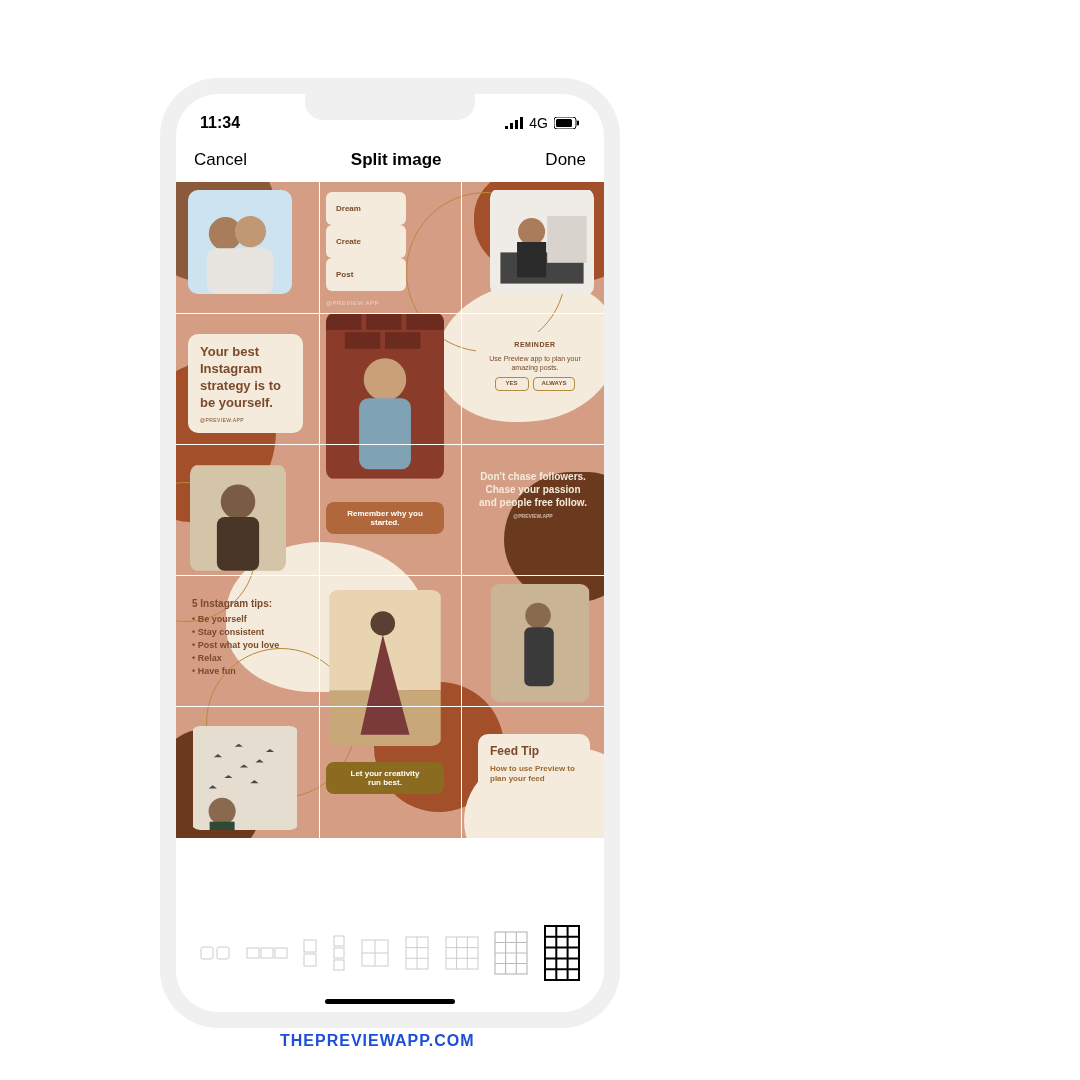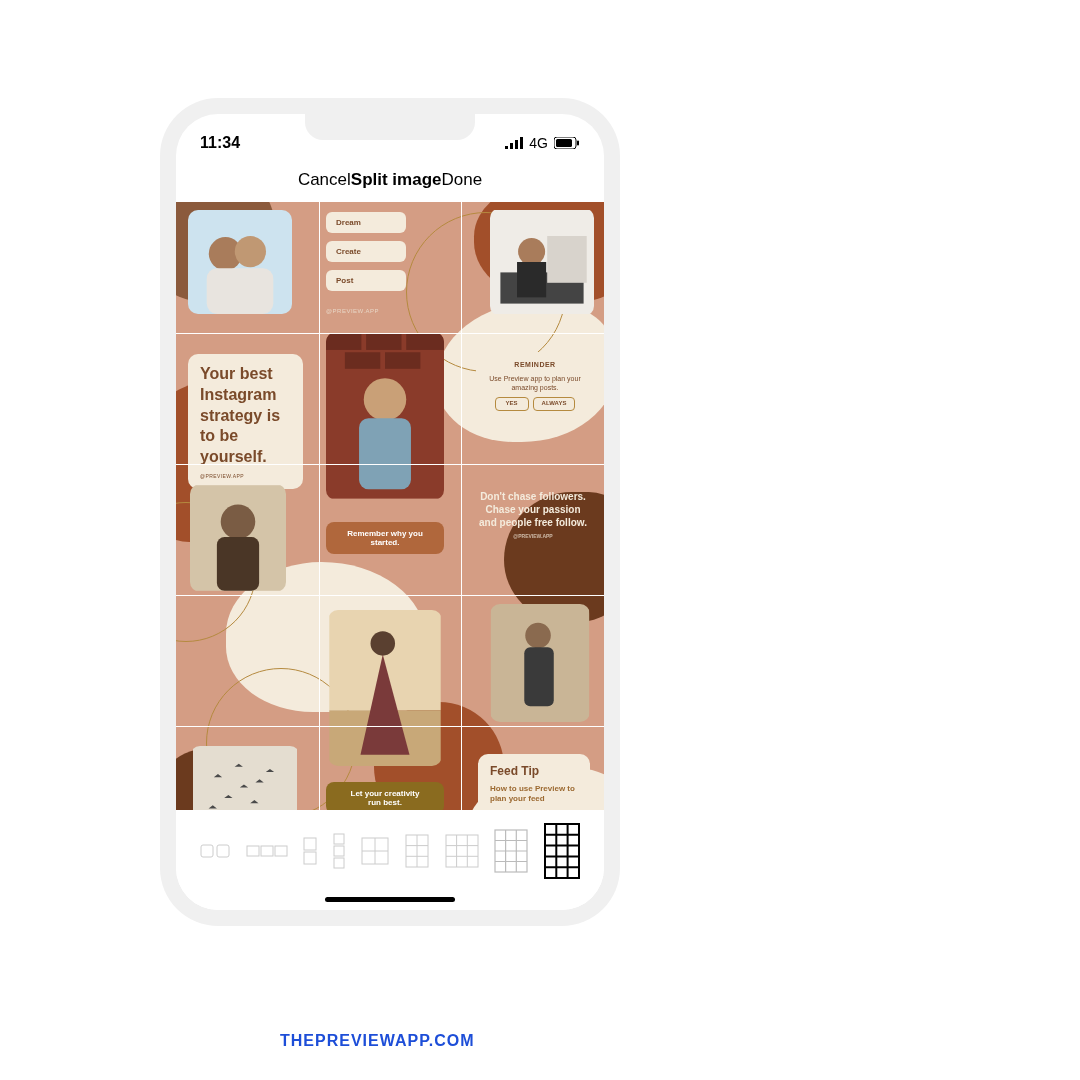--- a/index.html
+++ b/index.html
@@ -5,46 +5,46 @@
 *{box-sizing:border-box;margin:0;padding:0;font-family:-apple-system,BlinkMacSystemFont,"Segoe UI",Helvetica,Arial,sans-serif}
 body{width:1080px;height:1080px;background:#fff;position:relative;overflow:hidden}
 .canvas{width:1080px;height:1080px;position:relative}
 
 
 .side{position:absolute;left:700px;top:280px;width:330px;text-align:center}
 .grid-icons{display:flex;gap:18px;justify-content:center;align-items:flex-end;margin-bottom:50px}
 .headline{font-weight:900;font-size:42px;line-height:1.35}
 
 
-.phone-wrap{position:absolute;left:160px;top:98px;width:460px;height:828px}
+.phone-wrap{position:absolute;left:160px;top:78px;width:460px;height:950px}
 .phone{width:100%;height:100%;background:#f0f0f0;border-radius:58px;padding:16px}
 .screen{width:100%;height:100%;background:#fff;border-radius:42px;overflow:hidden;position:relative}
 .notch{position:absolute;top:0;left:50%;transform:translateX(-50%);width:170px;height:26px;background:#f0f0f0;border-radius:0 0 18px 18px;z-index:10}
 
 
 .status{height:44px;padding:14px 24px 0;display:flex;justify-content:space-between;align-items:center;font-size:16px;font-weight:600}
 .status .right{display:flex;gap:6px;align-items:center;font-weight:500;font-size:14px}
 
 
-.nav{height:44px;display:flex;justify-content:center;align-items:center;padding:0 34px;font-size:17px}
+.nav{height:44px;display:flex;justify-content:space-between;align-items:center;padding:0 18px;font-size:17px}
 .nav .title{font-weight:700}
 .nav .btn{font-weight:400}
 
 
 .feed{position:relative;width:100%;height:656px;background:#d49d84;overflow:hidden}
 .blob{position:absolute;border-radius:50%}
 .feed .gridlines{position:absolute;inset:0;pointer-events:none}
 .feed .gridlines .v{position:absolute;top:0;bottom:0;width:1px;background:#fff}
 .feed .gridlines .h{position:absolute;left:0;right:0;height:1px;background:#fff}
 
 .photo{position:absolute;border-radius:10px;overflow:hidden;display:flex;align-items:center;justify-content:center}
 .photo svg{width:100%;height:100%}
 
 .card{position:absolute;background:#f4ebdc;border-radius:10px;padding:10px 12px;font-size:9px;color:#7a4a2a;font-weight:700;line-height:1.3}
-.pill{background:#f4ebdc;border-radius:6px;padding:6px 10px;font-size:8px;font-weight:700;color:#7a4a2a;margin-bottom:8px;display:block;width:80px}
+.pill{background:#f4ebdc;border-radius:6px;padding:12px 10px;font-size:8px;font-weight:700;color:#7a4a2a;margin-bottom:0;display:block;width:80px}
 .quote-white{position:absolute;color:#f4ebdc;font-size:10px;font-weight:700;text-align:center;line-height:1.3}
 .tag{position:absolute;border-radius:8px;padding:7px 17px;font-size:8px;font-weight:700;text-align:center;color:#fff}
 
 
 .picker{position:absolute;left:0;right:0;bottom:0;height:100px;background:#fff;display:flex;align-items:center;justify-content:space-evenly;padding:0 8px 18px}
 .layout-opt{display:inline-block}
 .homebar{position:absolute;bottom:8px;left:50%;transform:translateX(-50%);width:130px;height:5px;background:#000;border-radius:3px}
 
 .watermark{position:absolute;left:280px;bottom:30px;color:#1d4ed8;font-weight:700;letter-spacing:1px;font-size:16px}
 </style>
@@ -114,21 +114,21 @@
             <svg viewBox="0 0 100 100">
                 <rect width="100" height="100" fill="#efece7"></rect>
                 <rect x="10" y="60" width="80" height="30" fill="#444"></rect>
                 <rect x="55" y="25" width="38" height="45" fill="#d8d3cc"></rect>
                 <circle cx="40" cy="40" r="13" fill="#a97c5b"></circle>
                 <rect x="26" y="50" width="28" height="34" fill="#2a2a2a"></rect>
               </svg>
           </div>
 
           <div class="card" style="top:152px;left:12px;width:115px">
-            <div style="font-size:16px">Your best Instagram strategy is to be yourself.</div>
+            <div style="font-size:13px">Your best Instagram strategy is to be yourself.</div>
             <div style="font-size:5px;font-weight:400;margin-top:5px;letter-spacing:.4px">@PREVIEW.APP</div>
           </div>
           <div class="photo" style="top:130px;left:150px;width:118px;height:168px">
             <svg viewBox="0 0 100 140">
                 <rect width="100" height="140" fill="#8a3b2a"></rect>
                 <g fill="#6b2c1f">
                   <rect x="0" y="0" width="30" height="14"></rect>
                   <rect x="34" y="0" width="30" height="14"></rect>
                   <rect x="68" y="0" width="32" height="14"></rect>
                   <rect x="16" y="16" width="30" height="14"></rect>
@@ -153,20 +153,30 @@
                 <circle cx="50" cy="38" r="18" fill="#7a5c44"></circle>
                 <rect x="28" y="54" width="44" height="56" rx="8" fill="#4a3626"></rect>
               </svg>
           </div>
           <div class="tag" style="top:320px;left:150px;width:118px;background:#b0673c">Remember why you started.</div>
           <div class="quote-white" style="top:288px;right:14px;width:114px">
             <span>Don't chase followers. Chase your passion and people free follow.</span>
             <div style="font-size:5px;margin-top:4px;opacity:.7">@PREVIEW.APP</div>
           </div>
 
+          <div class="card" style="top:415px;left:16px;width:120px;background:transparent;padding:0">
+            <div style="font-weight:800;font-size:10px;margin-bottom:3px">5 Instagram tips:</div>
+            <div style="font-size:9px;line-height:1.45">
+              • <span>Be yourself</span><br>
+              • <span>Stay consistent</span><br>
+              • <span>Post what you love</span><br>
+              • <span>Relax</span><br>
+              • <span>Have fun</span>
+            </div>
+          </div>
           <div class="photo" style="top:408px;left:152px;width:114px;height:156px">
             <svg viewBox="0 0 100 140">
                 <rect width="100" height="90" fill="#e8d4b0"></rect>
                 <rect y="90" width="100" height="50" fill="#c8a878"></rect>
                 <circle cx="48" cy="30" r="11" fill="#5a4030"></circle>
                 <path d="M48 40 L28 130 L72 130 Z" fill="#7a3a3a"></path>
               </svg>
           </div>
           <div class="photo" style="top:402px;right:14px;width:100px;height:118px">
             <svg viewBox="0 0 100 120">

